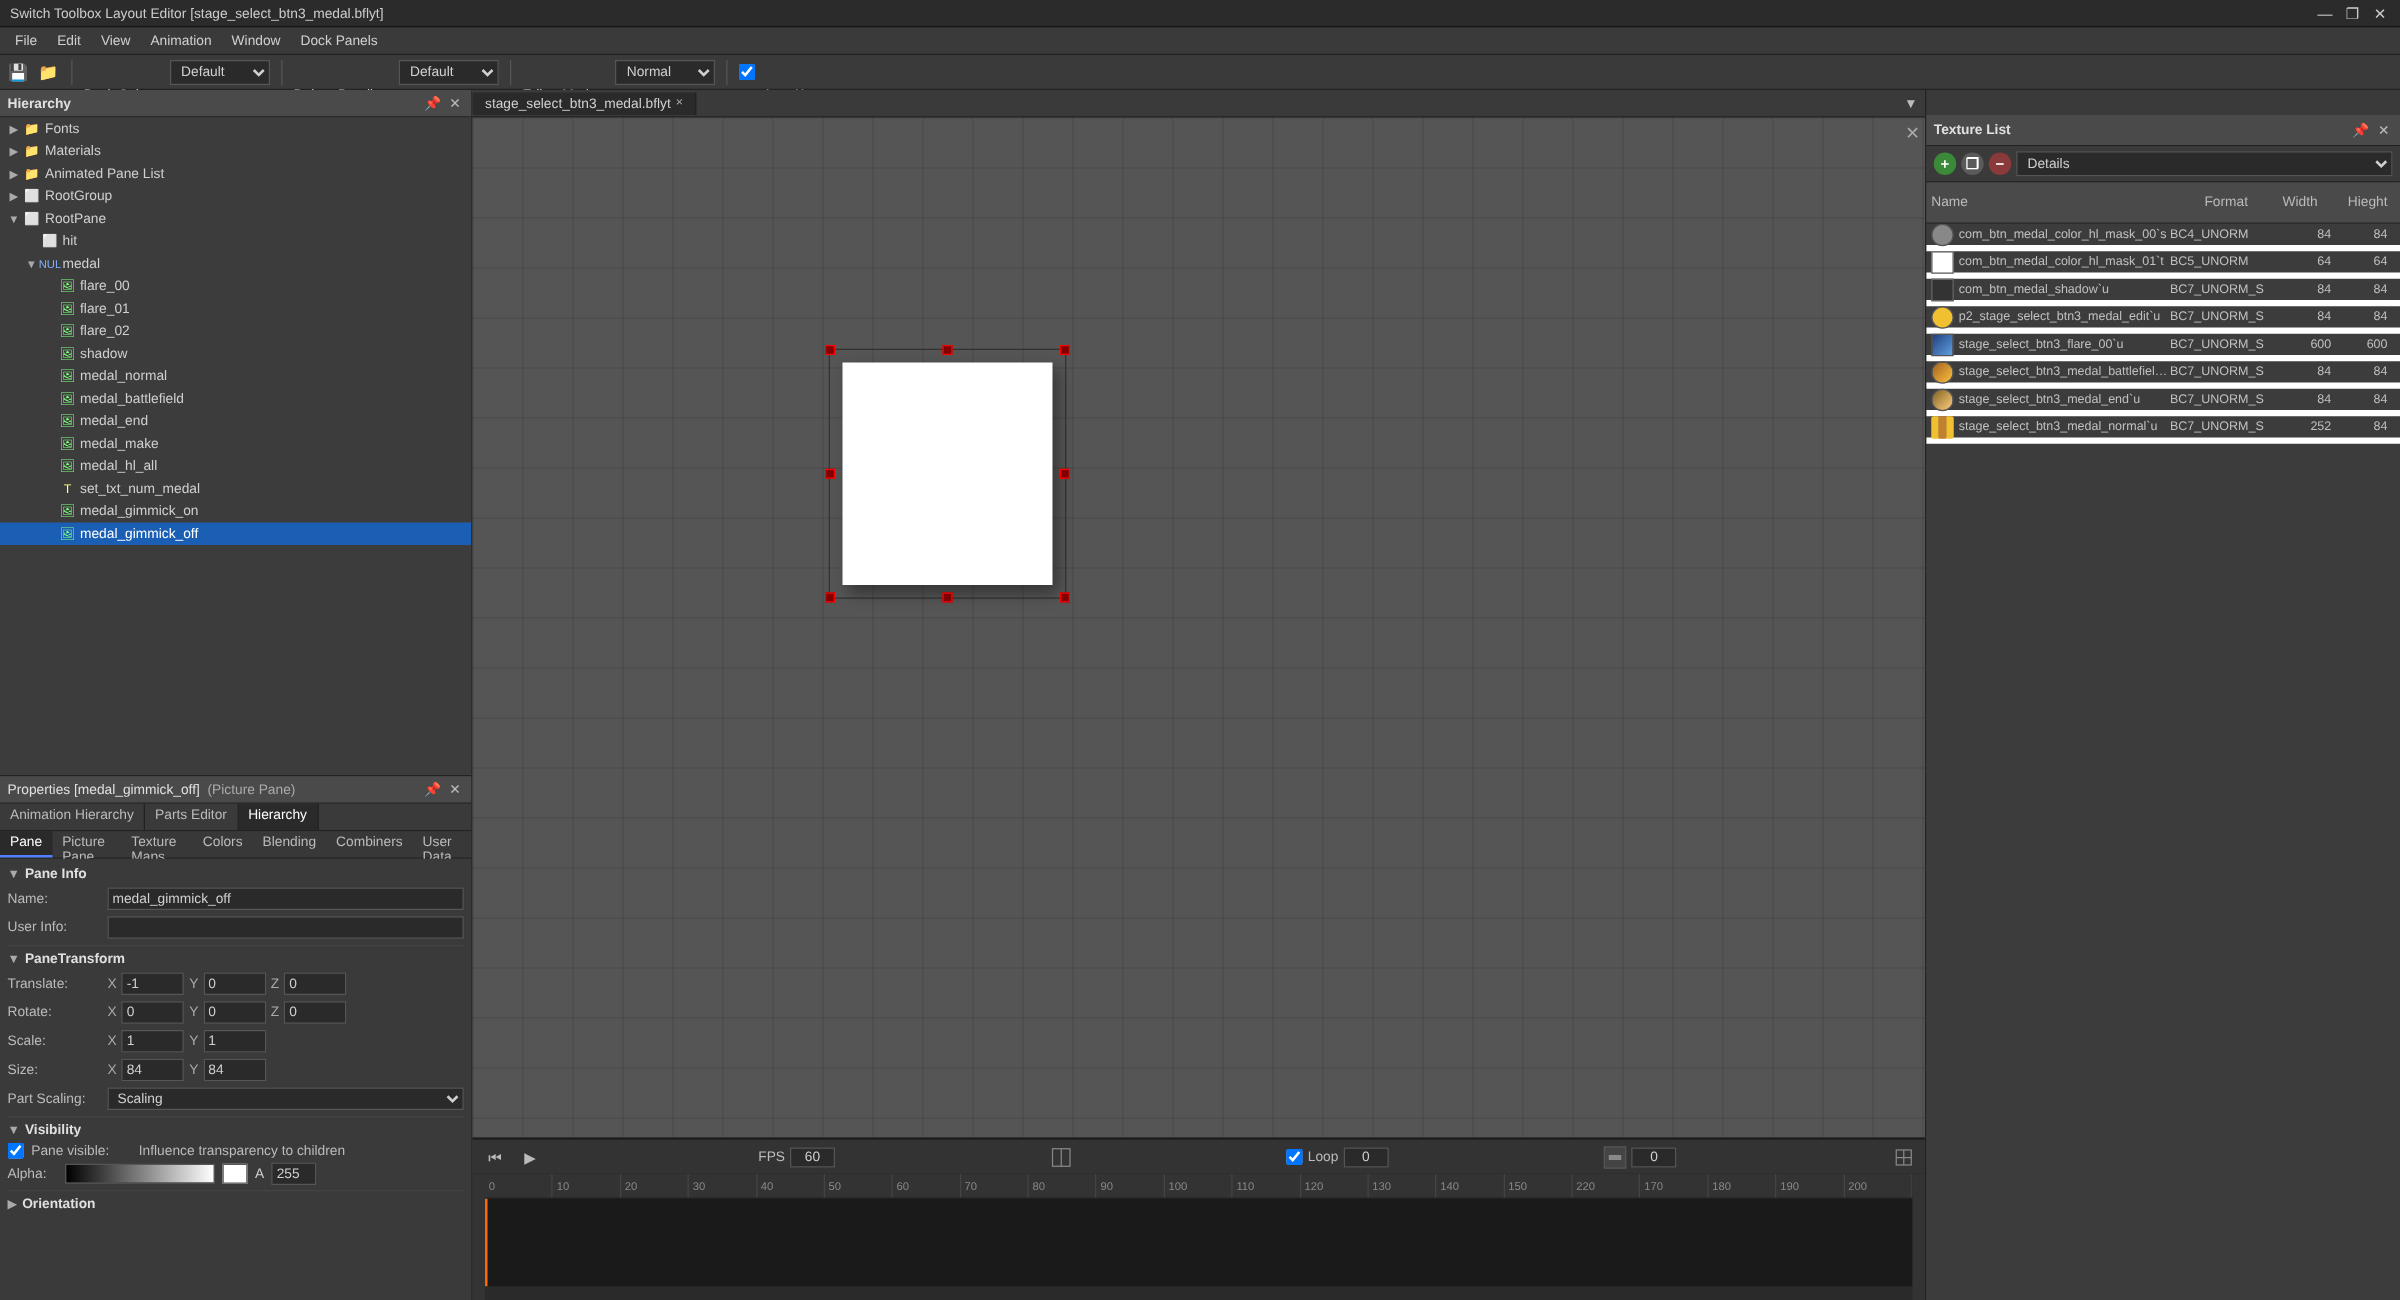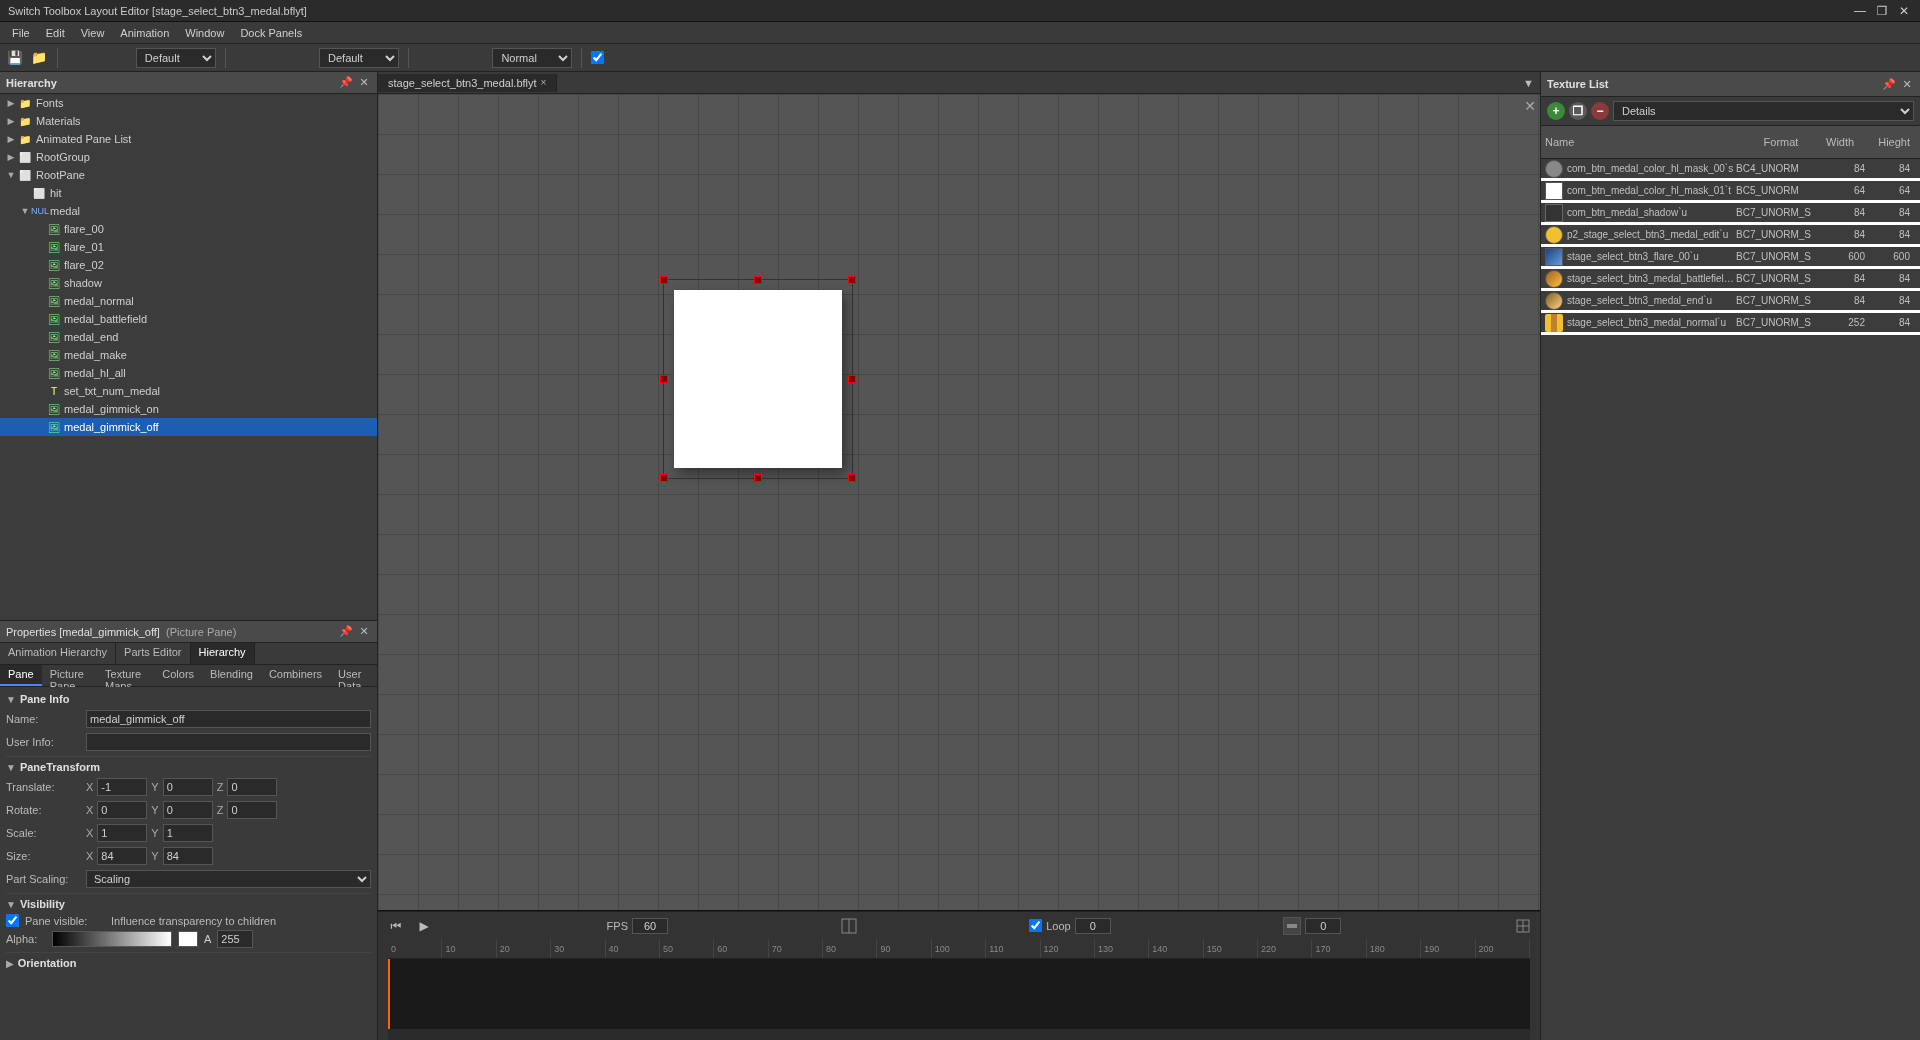--- a/index.html
+++ b/index.html
@@ -356,20 +356,21 @@
       flex-direction: column;
     }
     #texture-panel-header {
       background: #4a4a4a;
       height: 22px;
       display: flex;
       align-items: center;
       justify-content: space-between;
       padding: 12px 6px;
       border-bottom: 1px solid #222;
+      margin-top: 20px;
     }
     #texture-toolbar {
       display: flex;
       align-items: center;
       padding: 4px 6px;
       gap: 4px;
       border-bottom: 1px solid #222;
       background: #3a3a3a;
     }
     .tex-btn {
@@ -401,21 +402,21 @@
     }
     .tex-col-name { flex: 1; }
     .tex-col-format { width: 90px; text-align: center; }
     .tex-col-w { width: 45px; text-align: left; padding-right: 6px; }
     .tex-col-h { width: 45px; text-align: right; padding-right: 6px; }
 
     .tex-row {
       display: flex;
       align-items: center;
       height: 22px;
-      border-bottom: 3px solid #ffffff;
+      border-bottom: 5px solid #ffffff;
       padding: 0 4px;
       cursor: pointer;
       font-size: 10px;
       color: #c0c0c0;
       justify-content: flex-end;
     }
     .tex-thumb {
       width: 18px; height: 18px; margin-right: 4px; flex-shrink: 0;
       border: 1px solid #555;
     }

